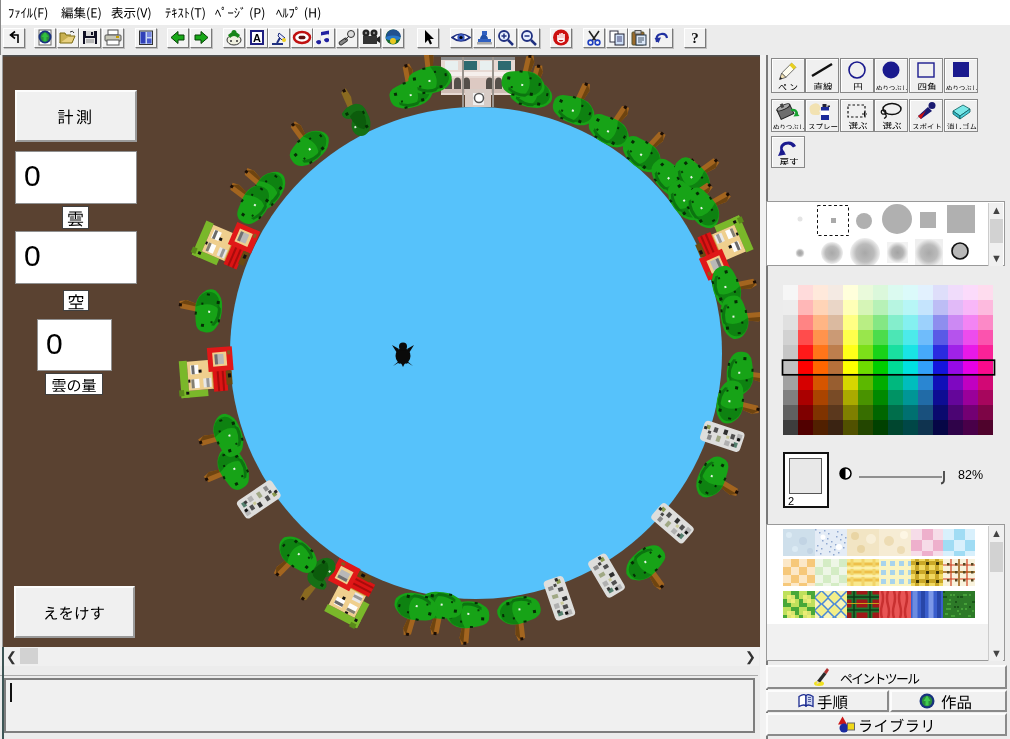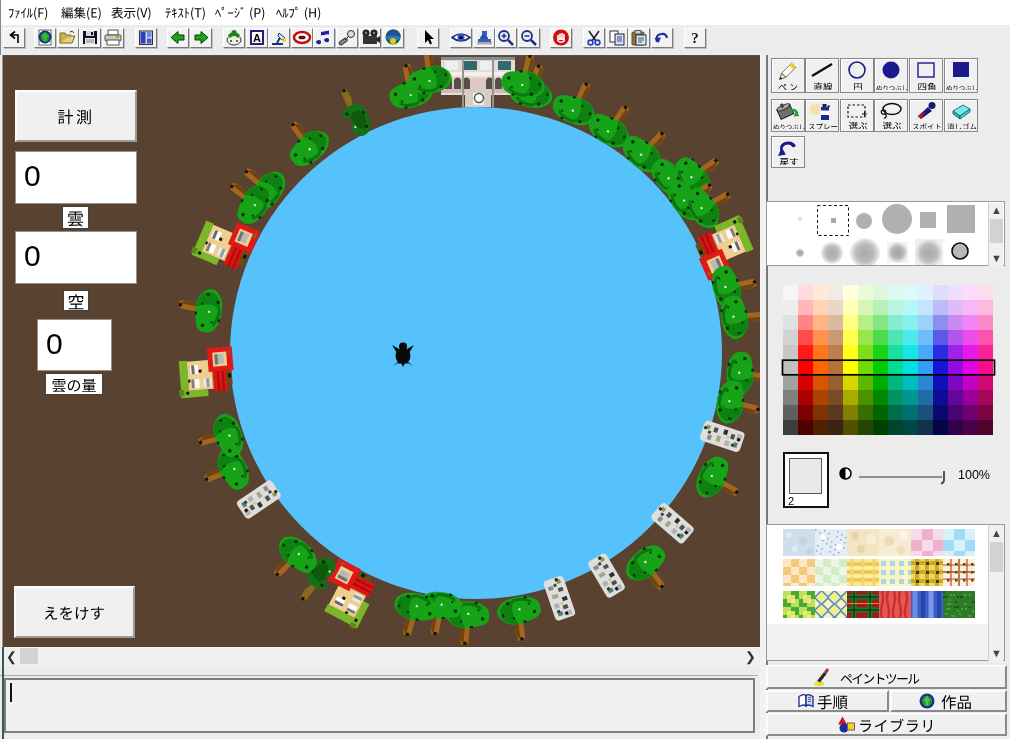--- a/index.html
+++ b/index.html
@@ -739,21 +739,21 @@
         <div class="n">2</div>
       </div>
 <svg id="opic" width="14" height="14">
         <circle cx="6.5" cy="6.5" r="5.5" fill="#fff" stroke="#000" stroke-width="1.5"></circle>
         <path d="M6.5,1 A5.5,5.5 0 0 0 6.5,12 Z" fill="#000"></path>
       </svg>
 <div id="slider"></div>
 <svg id="shandle2" style="position:absolute;left:172px;top:415px" width="12" height="16">
         <path d="M6,1 L6,10 Q6,13 3,13.5" fill="none" stroke="#444" stroke-width="1.8"></path>
       </svg>
-<div id="pct">100%</div>
+<div id="pct">82%</div>
 <div id="patbox">
         <div class="white"></div>
         <svg width="192" height="89" viewBox="0 0 192 89">
           <g transform="translate(0,0)">
             <clipPath id="pc00">
               <rect width="32" height="27"></rect>
             </clipPath>
             <g clip-path="url(#pc00)">
               <rect width="32" height="27" fill="#cedfeb"></rect>
               <circle cx="6" cy="6" r="3" fill="#dcebf4"></circle>

